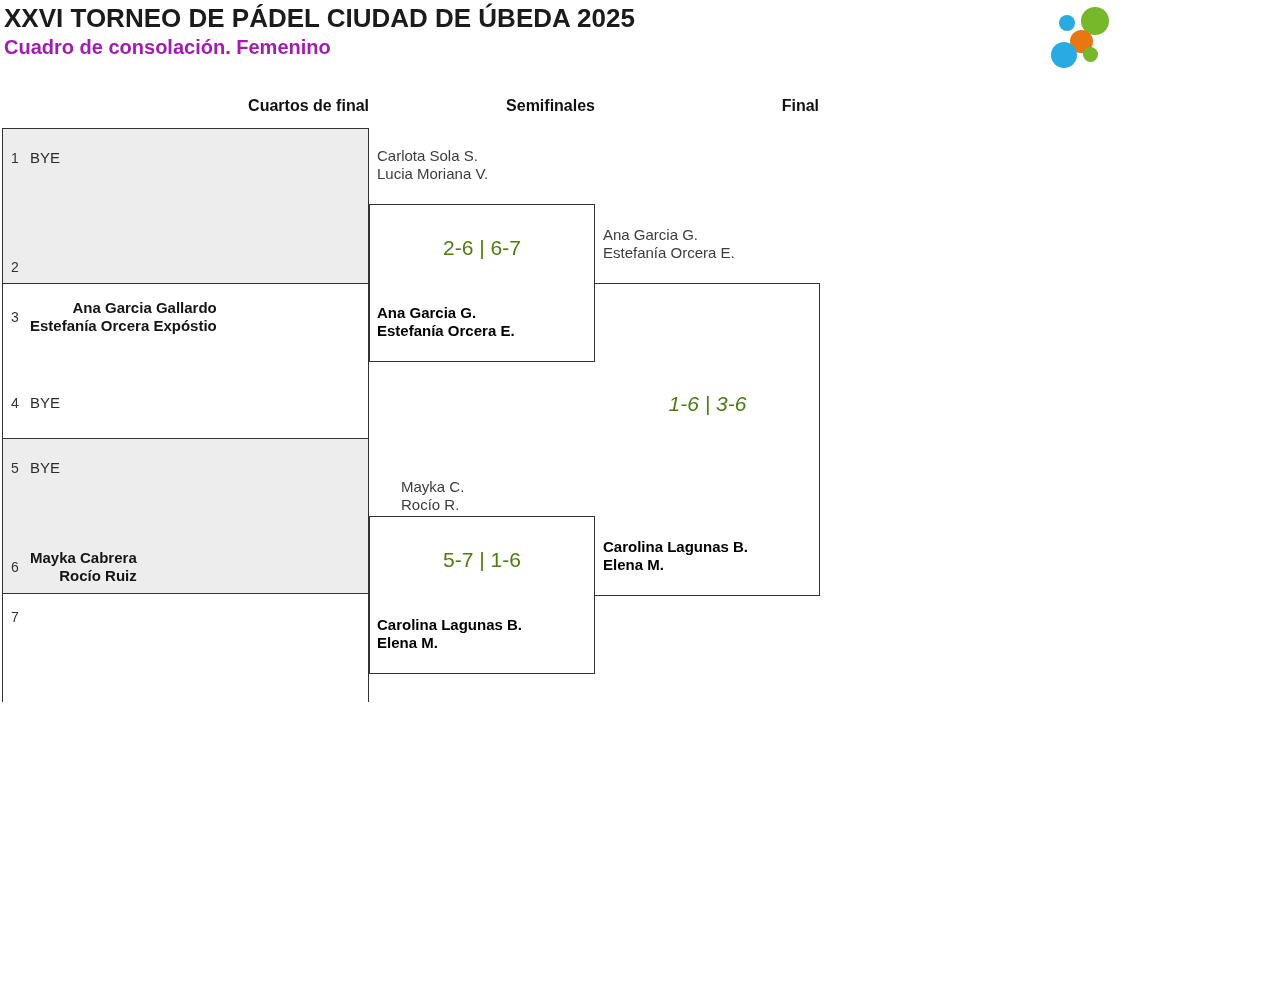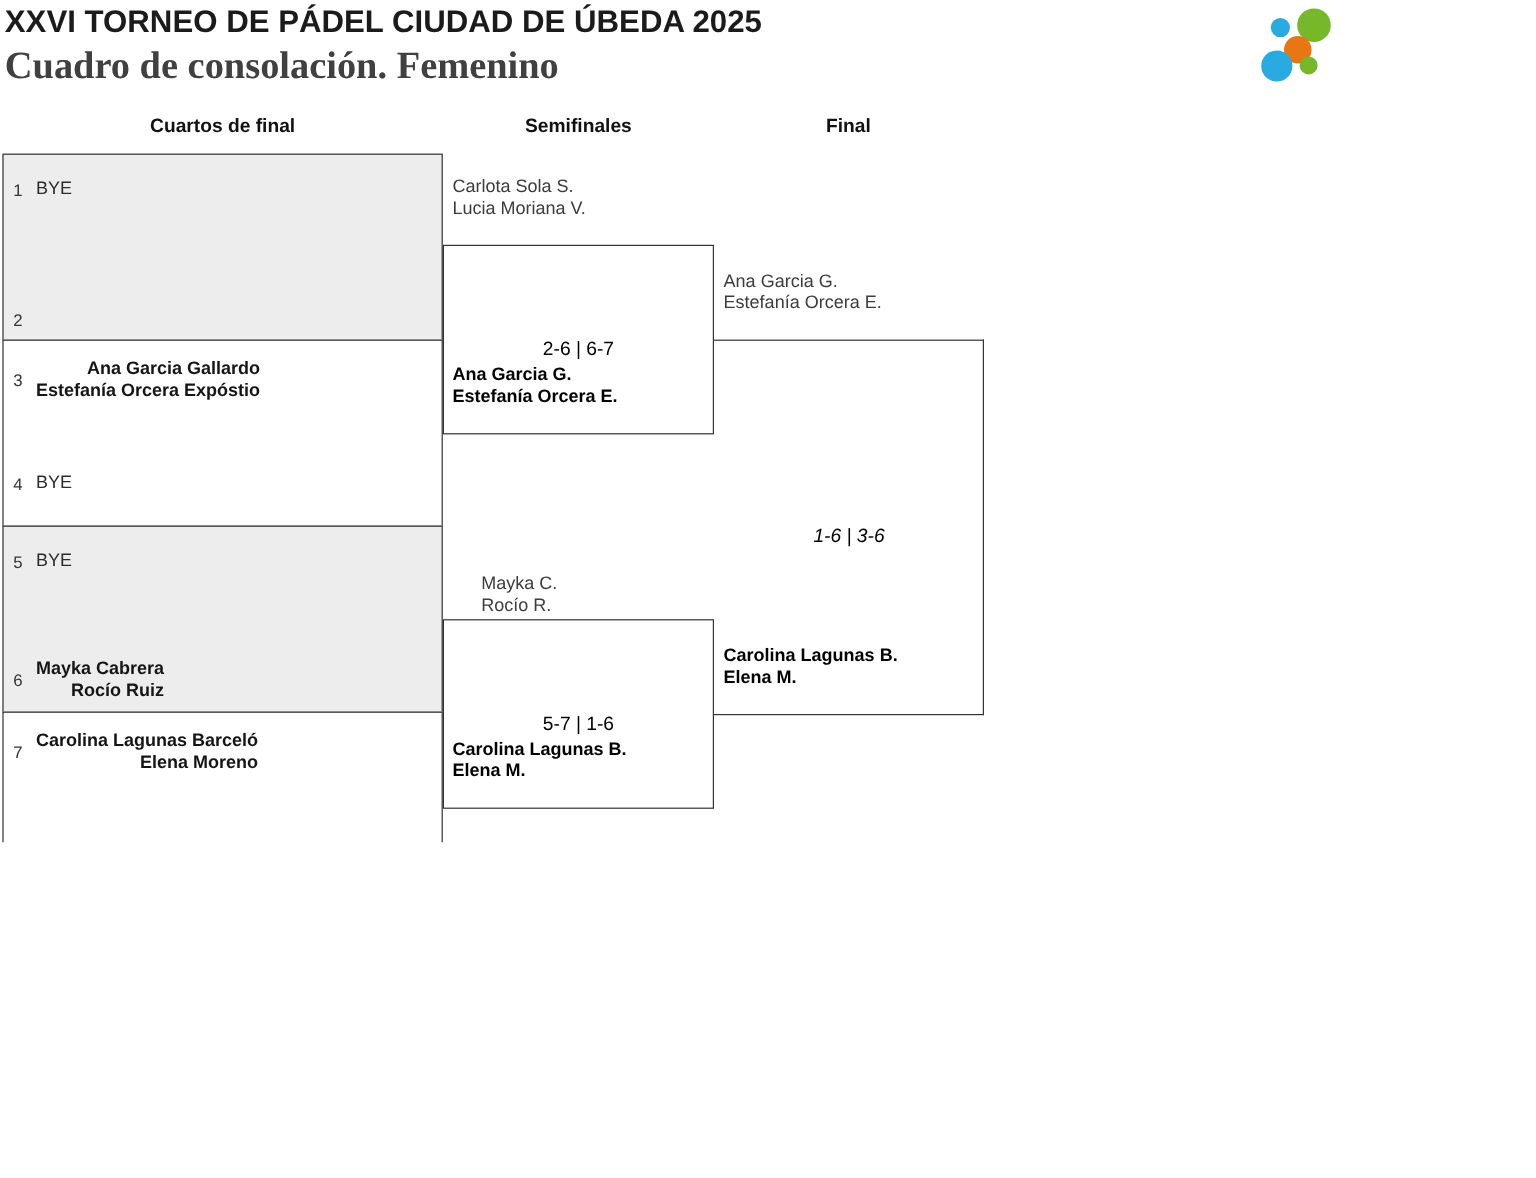--- a/index.html
+++ b/index.html
@@ -1,34 +1,34 @@
 <!DOCTYPE html>
 <html><head>
 <meta charset="utf-8">
 <style>
   html,body{margin:0;padding:0;background:#fff;}
   .page{
     position:relative;width:1280px;height:702px;background:#ffffff;
     font-family:"Liberation Sans",sans-serif;color:#1a1a1a;overflow:hidden;
   }
   .title{position:absolute;left:4px;top:3px;font-size:26px;font-weight:600;color:#1b1b1b;white-space:nowrap;}
-  .subtitle{position:absolute;left:4px;top:36px;font-size:32px;font-weight:600;color:#404040;white-space:nowrap;font-family:Liberation Serif, serif;}
+  .subtitle{position:absolute;left:4px;top:36px;font-size:20px;font-weight:600;color:#a21caf;white-space:nowrap;}
 
   
   .logo{position:absolute;left:1045px;top:0;width:235px;height:75px;cursor:pointer;}
   .dot{position:absolute;border-radius:50%;}
   .dot-blue-sm{left:14px;top:15px;width:16px;height:16px;background:#29abe2;}
   .dot-green-lg{left:36px;top:7px;width:28px;height:28px;background:#76b82a;}
   .dot-orange{left:25px;top:30px;width:23px;height:23px;background:#e87612;}
   .dot-blue-lg{left:6px;top:42px;width:26px;height:26px;background:#29abe2;}
   .dot-green-sm{left:38px;top:47px;width:15px;height:15px;background:#76b82a;}
   .logo-text{position:absolute;left:62px;top:13px;font-size:46px;font-weight:700;color:#76b82a;letter-spacing:-2px;}
 
   
-  .round-header{position:absolute;top:97px;font-size:16px;font-weight:700;text-align:center;color:#111;}
+  .round-header{position:absolute;top:97px;font-size:16px;font-weight:700;text-align:right;color:#111;}
   .rh-qf{left:2px;width:367px;}
   .rh-sf{left:369px;width:226px;}
   .rh-f{left:595px;width:224px;}
 
   
   .qf-col{position:absolute;left:2px;top:128px;width:367px;}
   .qf-box{position:relative;box-sizing:border-box;width:367px;height:156px;border:1px solid #333;background:#fff;margin-top:-1px;}
   .qf-box.first{margin-top:0;}
   .qf-box.gray{background:#ededed;}
   .slot{position:absolute;left:8px;right:6px;display:flex;align-items:center;}
@@ -44,21 +44,21 @@
   .match-box{position:absolute;box-sizing:border-box;border:1px solid #333;background:transparent;}
   .sf1-box{left:369px;top:204px;width:226px;height:158px;}
   .sf2-box{left:369px;top:516px;width:226px;height:158px;}
   .final-box{left:595px;top:283px;width:225px;height:313px;border-left:none;}
 
   .team-above{position:absolute;font-size:15px;line-height:18px;font-weight:400;color:#3c3c3c;}
   .sf1-above{left:377px;top:147px;}
   .sf2-above{left:377px;top:478px;margin-left:24px;}
   .final-above{left:603px;top:226px;}
 
-  .score{position:absolute;text-align:center;font-size:16px;color:#000000;margin-top:47px;}
+  .score{position:absolute;text-align:center;font-size:21px;color:#4d7c0f;}
   .sf1-score{left:369px;width:226px;top:236px;}
   .sf2-score{left:369px;width:226px;top:548px;}
   .final-score{left:595px;width:225px;top:392px;font-style:italic;}
 
   .winner{position:absolute;font-size:15px;line-height:18px;font-weight:700;color:#000;}
   .sf1-winner{left:377px;top:304px;}
   .sf2-winner{left:377px;top:616px;}
   .final-winner{left:603px;top:538px;}
 </style>
 </head>
@@ -126,24 +126,20 @@
         <div class="names">
           <div>Mayka Cabrera</div>
           <div>Rocío Ruiz</div>
         </div>
       </div>
     </div>
 
     <div class="qf-box">
       <div class="slot top">
         <span class="seed">7</span>
-        <div class="names">
-          <div>Carolina Lagunas Barceló</div>
-          <div>Elena Moreno</div>
-        </div>
       </div>
       <div class="slot bottom bye">
         <span class="seed">8</span>
         <div class="names bye-label">
           <div>BYE</div>
           <div></div>
         </div>
       </div>
     </div>
 

